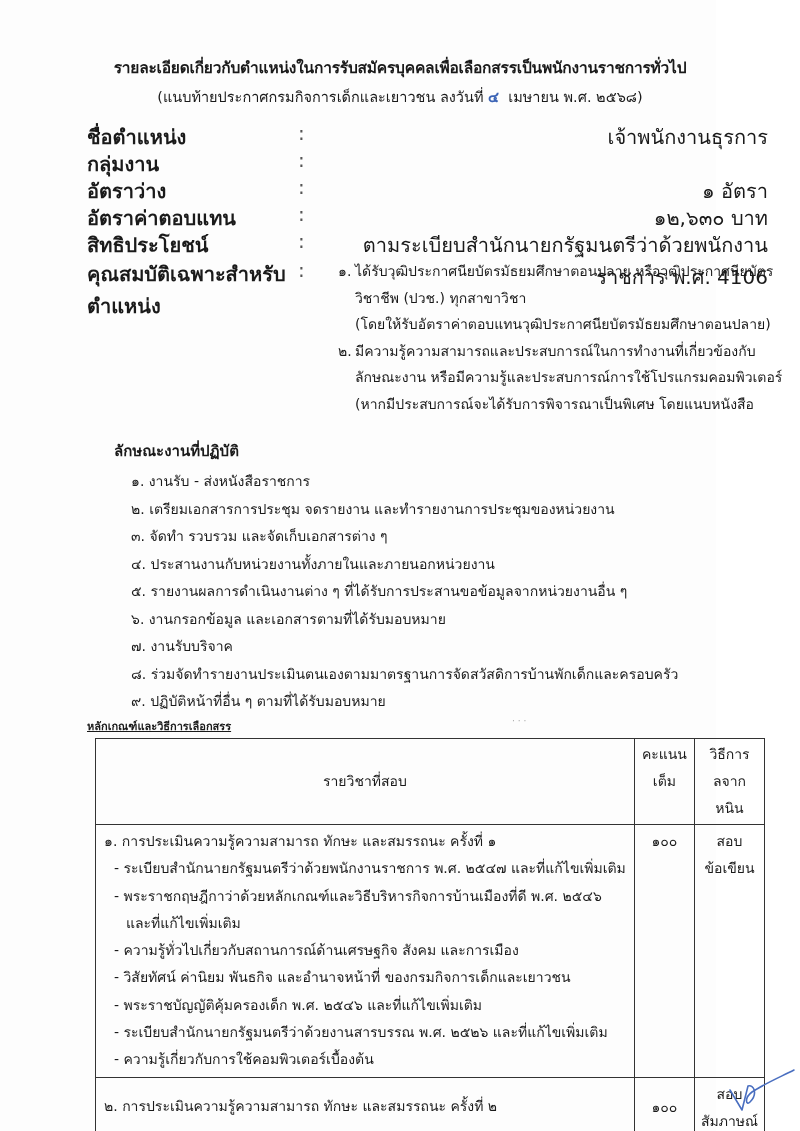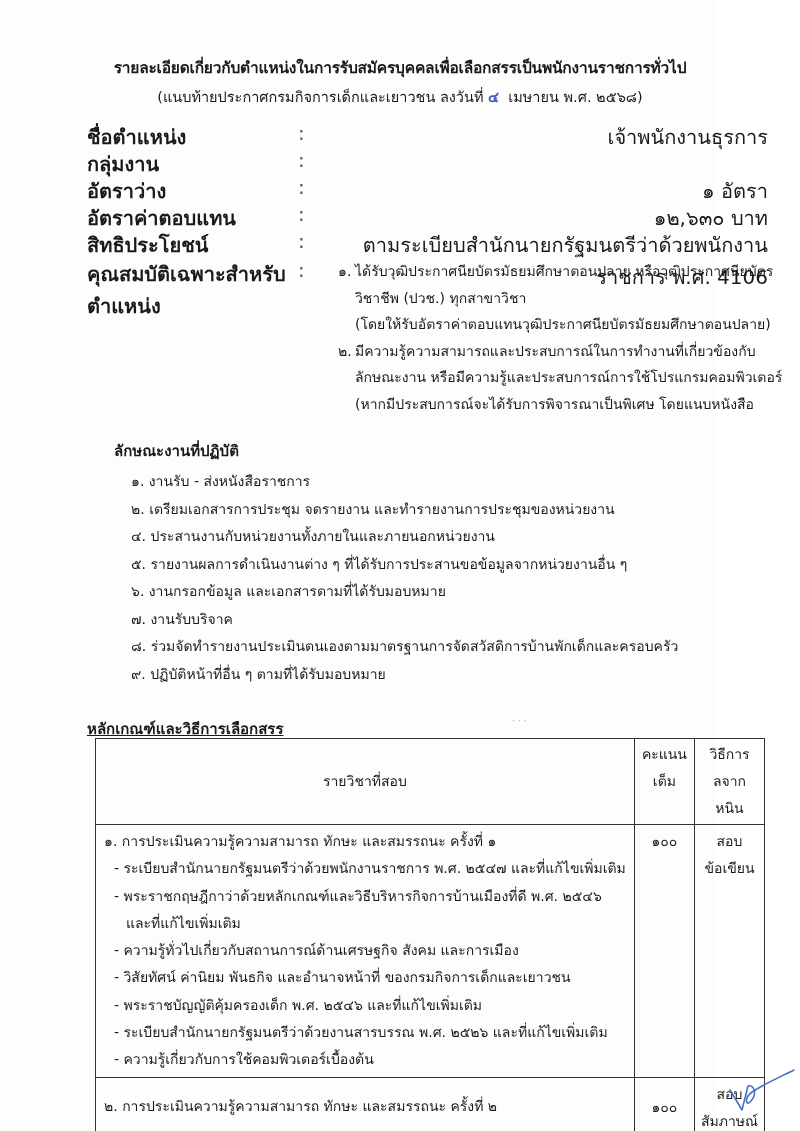--- a/index.html
+++ b/index.html
@@ -13,21 +13,21 @@
   .info-row .lbl { width:211px; font-weight:bold; }
   .info-row .colon { width:40px; color:#555; }
   .info-row .val { width:430px;text-align:right; }
   .qual { position:absolute; left:338px; top:258px; width:430px; font-size:14px; line-height:26.5px; }
   .qual .item { display:flex; }
   .qual .num { width:17px; flex-shrink:0; }
   .qual .cont { padding-left:0; }
   .qual .cont div { white-space:nowrap; }
   .duties-title { position:absolute; left:87px; top:439px; font-weight:bold; font-size:15px;margin-left:27px; }
   .duties { position:absolute; left:87px; top:468px; font-size:14px; line-height:27.5px;margin-left:44px; }
-  .criteria-title { position:absolute; left:87px; top:717px; font-weight:bold; font-size:15px; text-decoration:underline; }
+  .criteria-title { position:absolute; left:87px; top:717px; font-weight:bold; font-size:11px; text-decoration:underline; }
   .criteria-dots { position:absolute; left:512px; top:716px; font-size:9px; color:#aaa; }
   table.exam { position:absolute; left:95px; top:738px; width:670px; border-collapse:collapse; font-size:14px; }
   table.exam th, table.exam td { border:1.5px solid #333; vertical-align:top; }
   table.exam th { font-weight:normal; text-align:center; line-height:27px; padding:2px 4px; }
   table.exam th.subj { vertical-align:middle; }
   td.subject { padding:3px 8px; line-height:27.3px; }
   td.subject .sub { padding-left:10px; white-space:nowrap; }
   td.subject .sub.wrap { padding-left:22px; }
   td.score { text-align:center; padding-top:3px; line-height:27px; width:74px;margin-left:44px; }
   td.method { text-align:center; padding-top:3px; line-height:27px; width:94px; }
@@ -91,20 +91,21 @@
         <div>ลักษณะงาน หรือมีความรู้และประสบการณ์การใช้โปรแกรมคอมพิวเตอร์</div>
         <div>(หากมีประสบการณ์จะได้รับการพิจารณาเป็นพิเศษ โดยแนบหนังสือ</div>
       </div>
     </div>
   </div>
 
   <div class="duties-title">ลักษณะงานที่ปฏิบัติ</div>
   <div class="duties">
     <div>๑. งานรับ - ส่งหนังสือราชการ</div>
     <div>๒. เตรียมเอกสารการประชุม จดรายงาน และทำรายงานการประชุมของหน่วยงาน</div>
+    <div>๓. จัดทำ รวบรวม และจัดเก็บเอกสารต่าง ๆ</div>
     <div>๔. ประสานงานกับหน่วยงานทั้งภายในและภายนอกหน่วยงาน</div>
     <div>๕. รายงานผลการดำเนินงานต่าง ๆ ที่ได้รับการประสานขอข้อมูลจากหน่วยงานอื่น ๆ</div>
     <div>๖. งานกรอกข้อมูล และเอกสารตามที่ได้รับมอบหมาย</div>
     <div>๗. งานรับบริจาค</div>
     <div>๘. ร่วมจัดทำรายงานประเมินตนเองตามมาตรฐานการจัดสวัสดิการบ้านพักเด็กและครอบครัว</div>
     <div>๙. ปฏิบัติหน้าที่อื่น ๆ ตามที่ได้รับมอบหมาย</div>
   </div>
 
   <div class="criteria-title">หลักเกณฑ์และวิธีการเลือกสรร</div>
   <div class="criteria-dots">· · ·</div>

